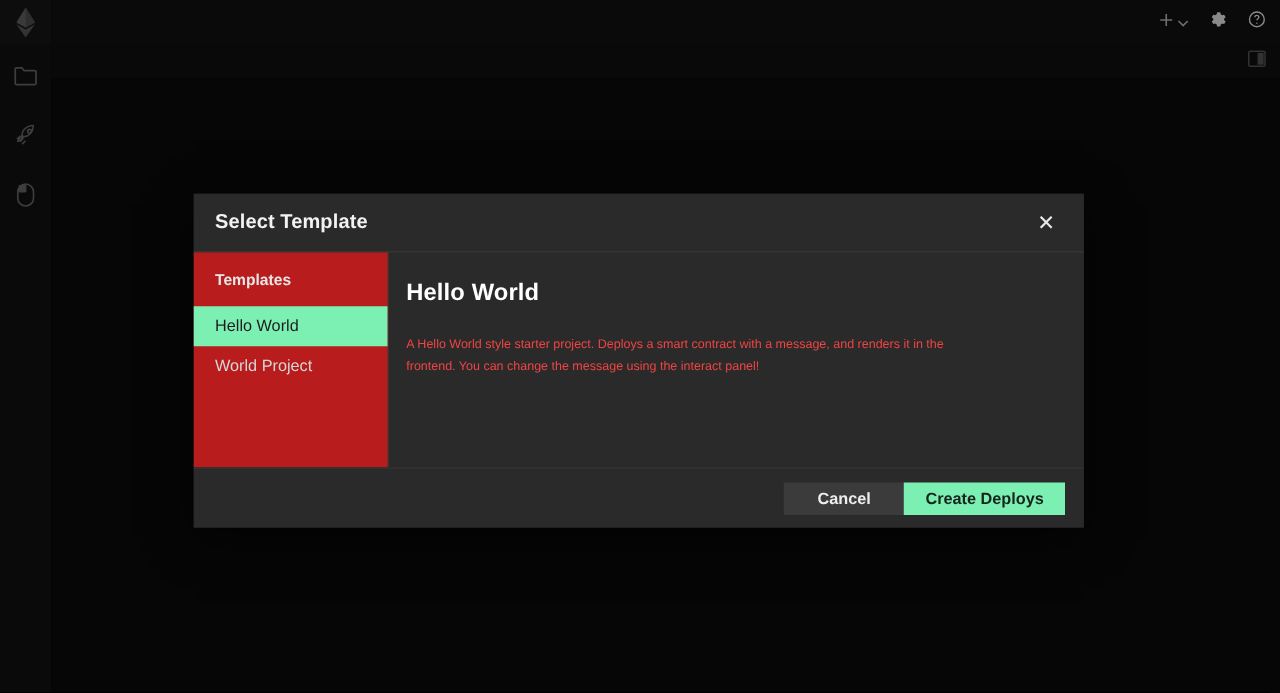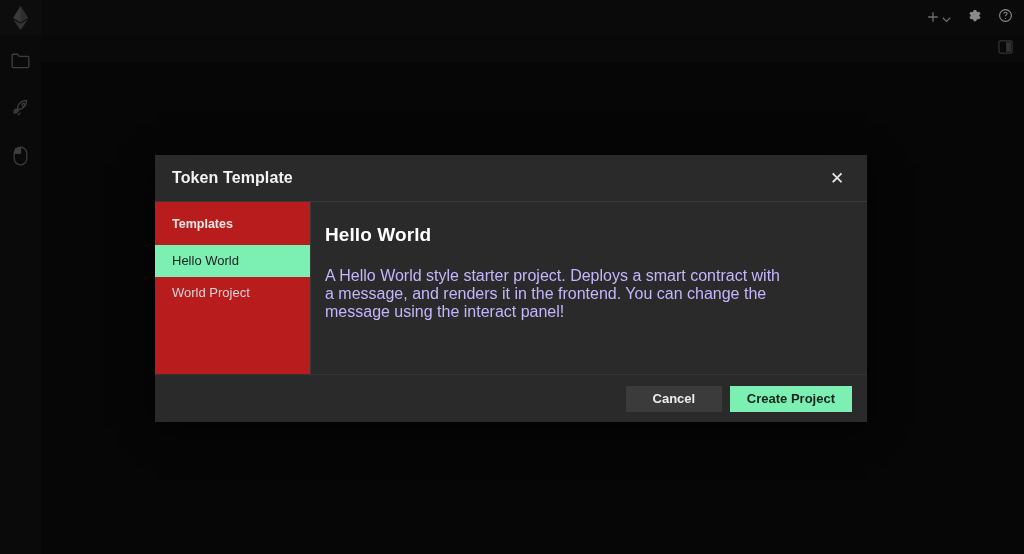--- a/index.html
+++ b/index.html
@@ -169,34 +169,33 @@
     min-width: 0;
   }
   .tpl-detail-title {
     color: #ffffff;
     font-size: 19px;
     font-weight: bold;
     letter-spacing: 0.1px;
     margin-bottom: 21px;
   }
   .tpl-detail-desc {
-    color: #c4b5fd;
-    font-size: 16px;
+    color: #ef4444;
+    font-size: 10px;
     line-height: 18px;
     max-width: 460px;
   }
 
   .modal-footer {
     height: 48px;
     border-top: 1px solid #343434;
     background: #2a2a2a;
     display: flex;
     align-items: center;
     justify-content: flex-end;
-    gap: 8px;
     padding-right: 15px;
     flex: 0 0 auto;
   }
   .btn {
     font-family: "Liberation Sans", sans-serif;
     font-size: 13px;
     font-weight: bold;
     border: none;
     cursor: pointer;
     height: 26px;
@@ -301,21 +300,21 @@
         </svg>
       </span>
     </div>
   </div>
 
   <div class="workspace"></div>
 
   <div class="modal">
 
     <div class="modal-header">
-      <div class="modal-title">Token Template</div>
+      <div class="modal-title">Select Template</div>
       <div class="modal-close">✕</div>
     </div>
 
     <div class="modal-body">
 
       <div class="tpl-sidebar">
         <div class="tpl-section-label">Templates</div>
 
         <div class="tpl-item selected">
           <span>Hello World</span>
@@ -327,18 +326,18 @@
 
       <div class="tpl-detail">
         <div class="tpl-detail-title">Hello World</div>
         <div class="tpl-detail-desc">A Hello World style starter project. Deploys a smart contract with a message, and renders it in the frontend. You can change the message using the interact panel!</div>
       </div>
 
     </div>
 
     <div class="modal-footer">
       <button class="btn btn-cancel">Cancel</button>
-      <button class="btn btn-create">Create Project</button>
+      <button class="btn btn-create">Create Deploys</button>
     </div>
 
   </div>
 
 </div>
 
 </body></html>

